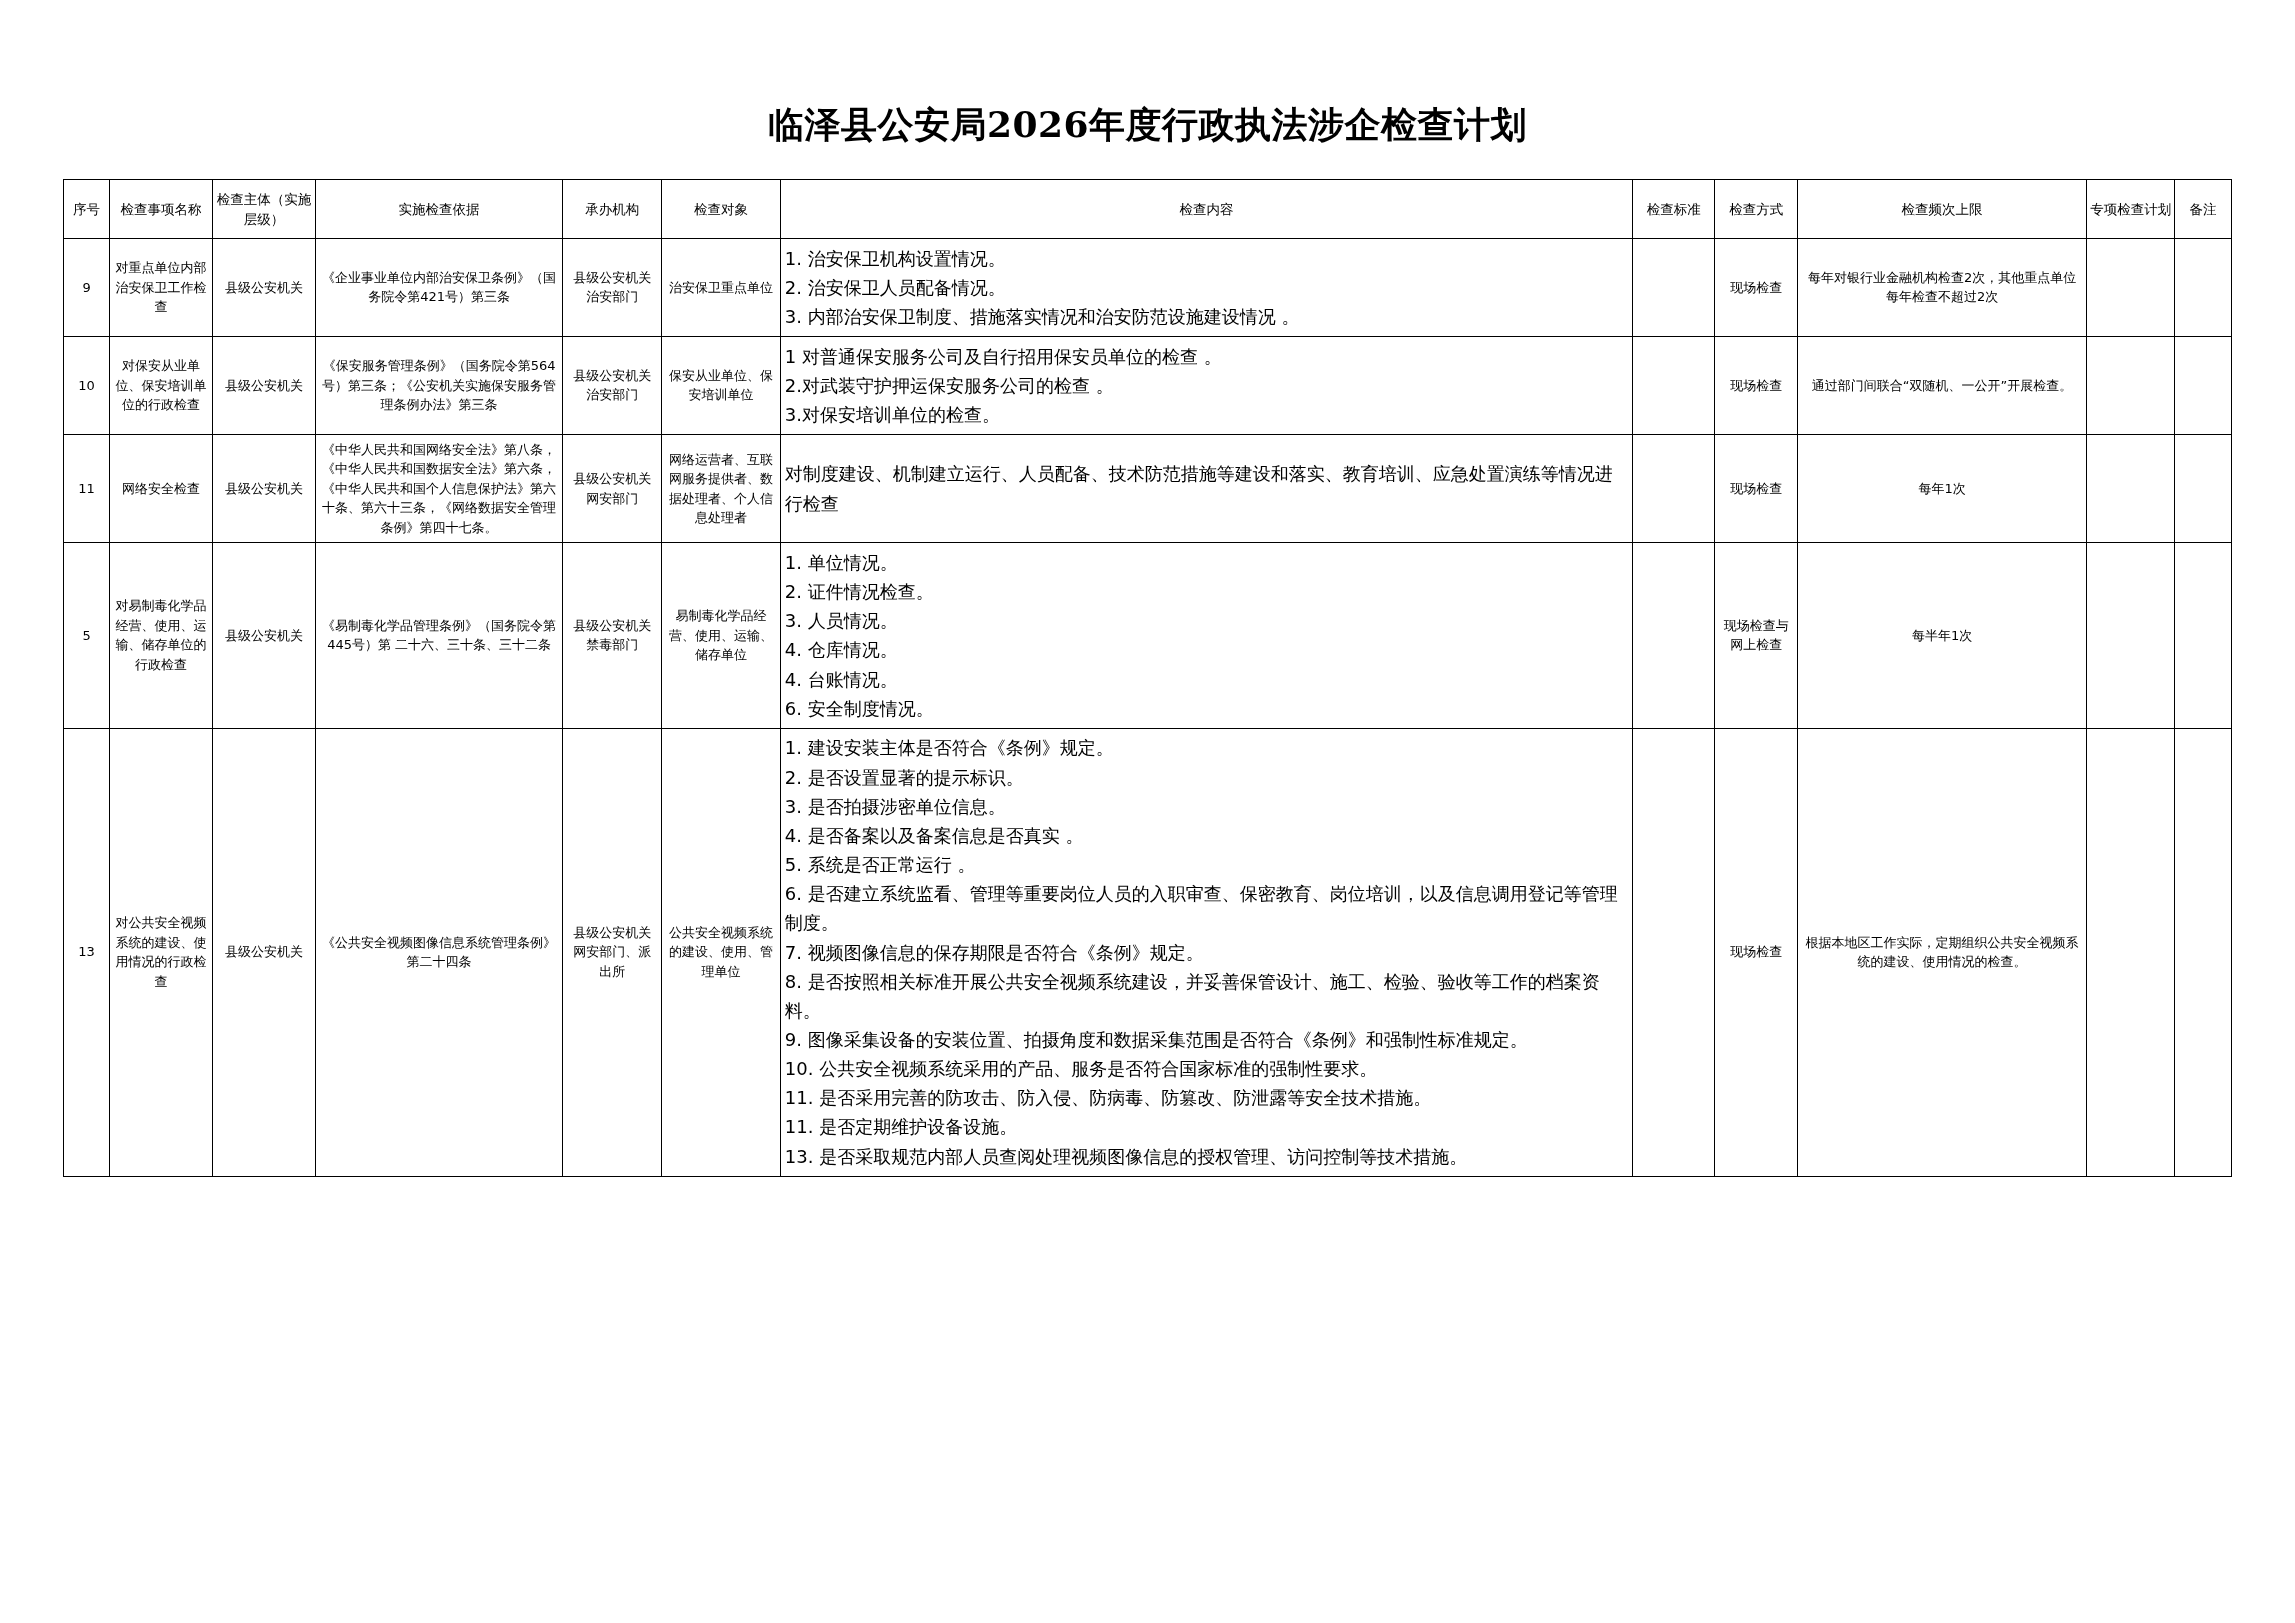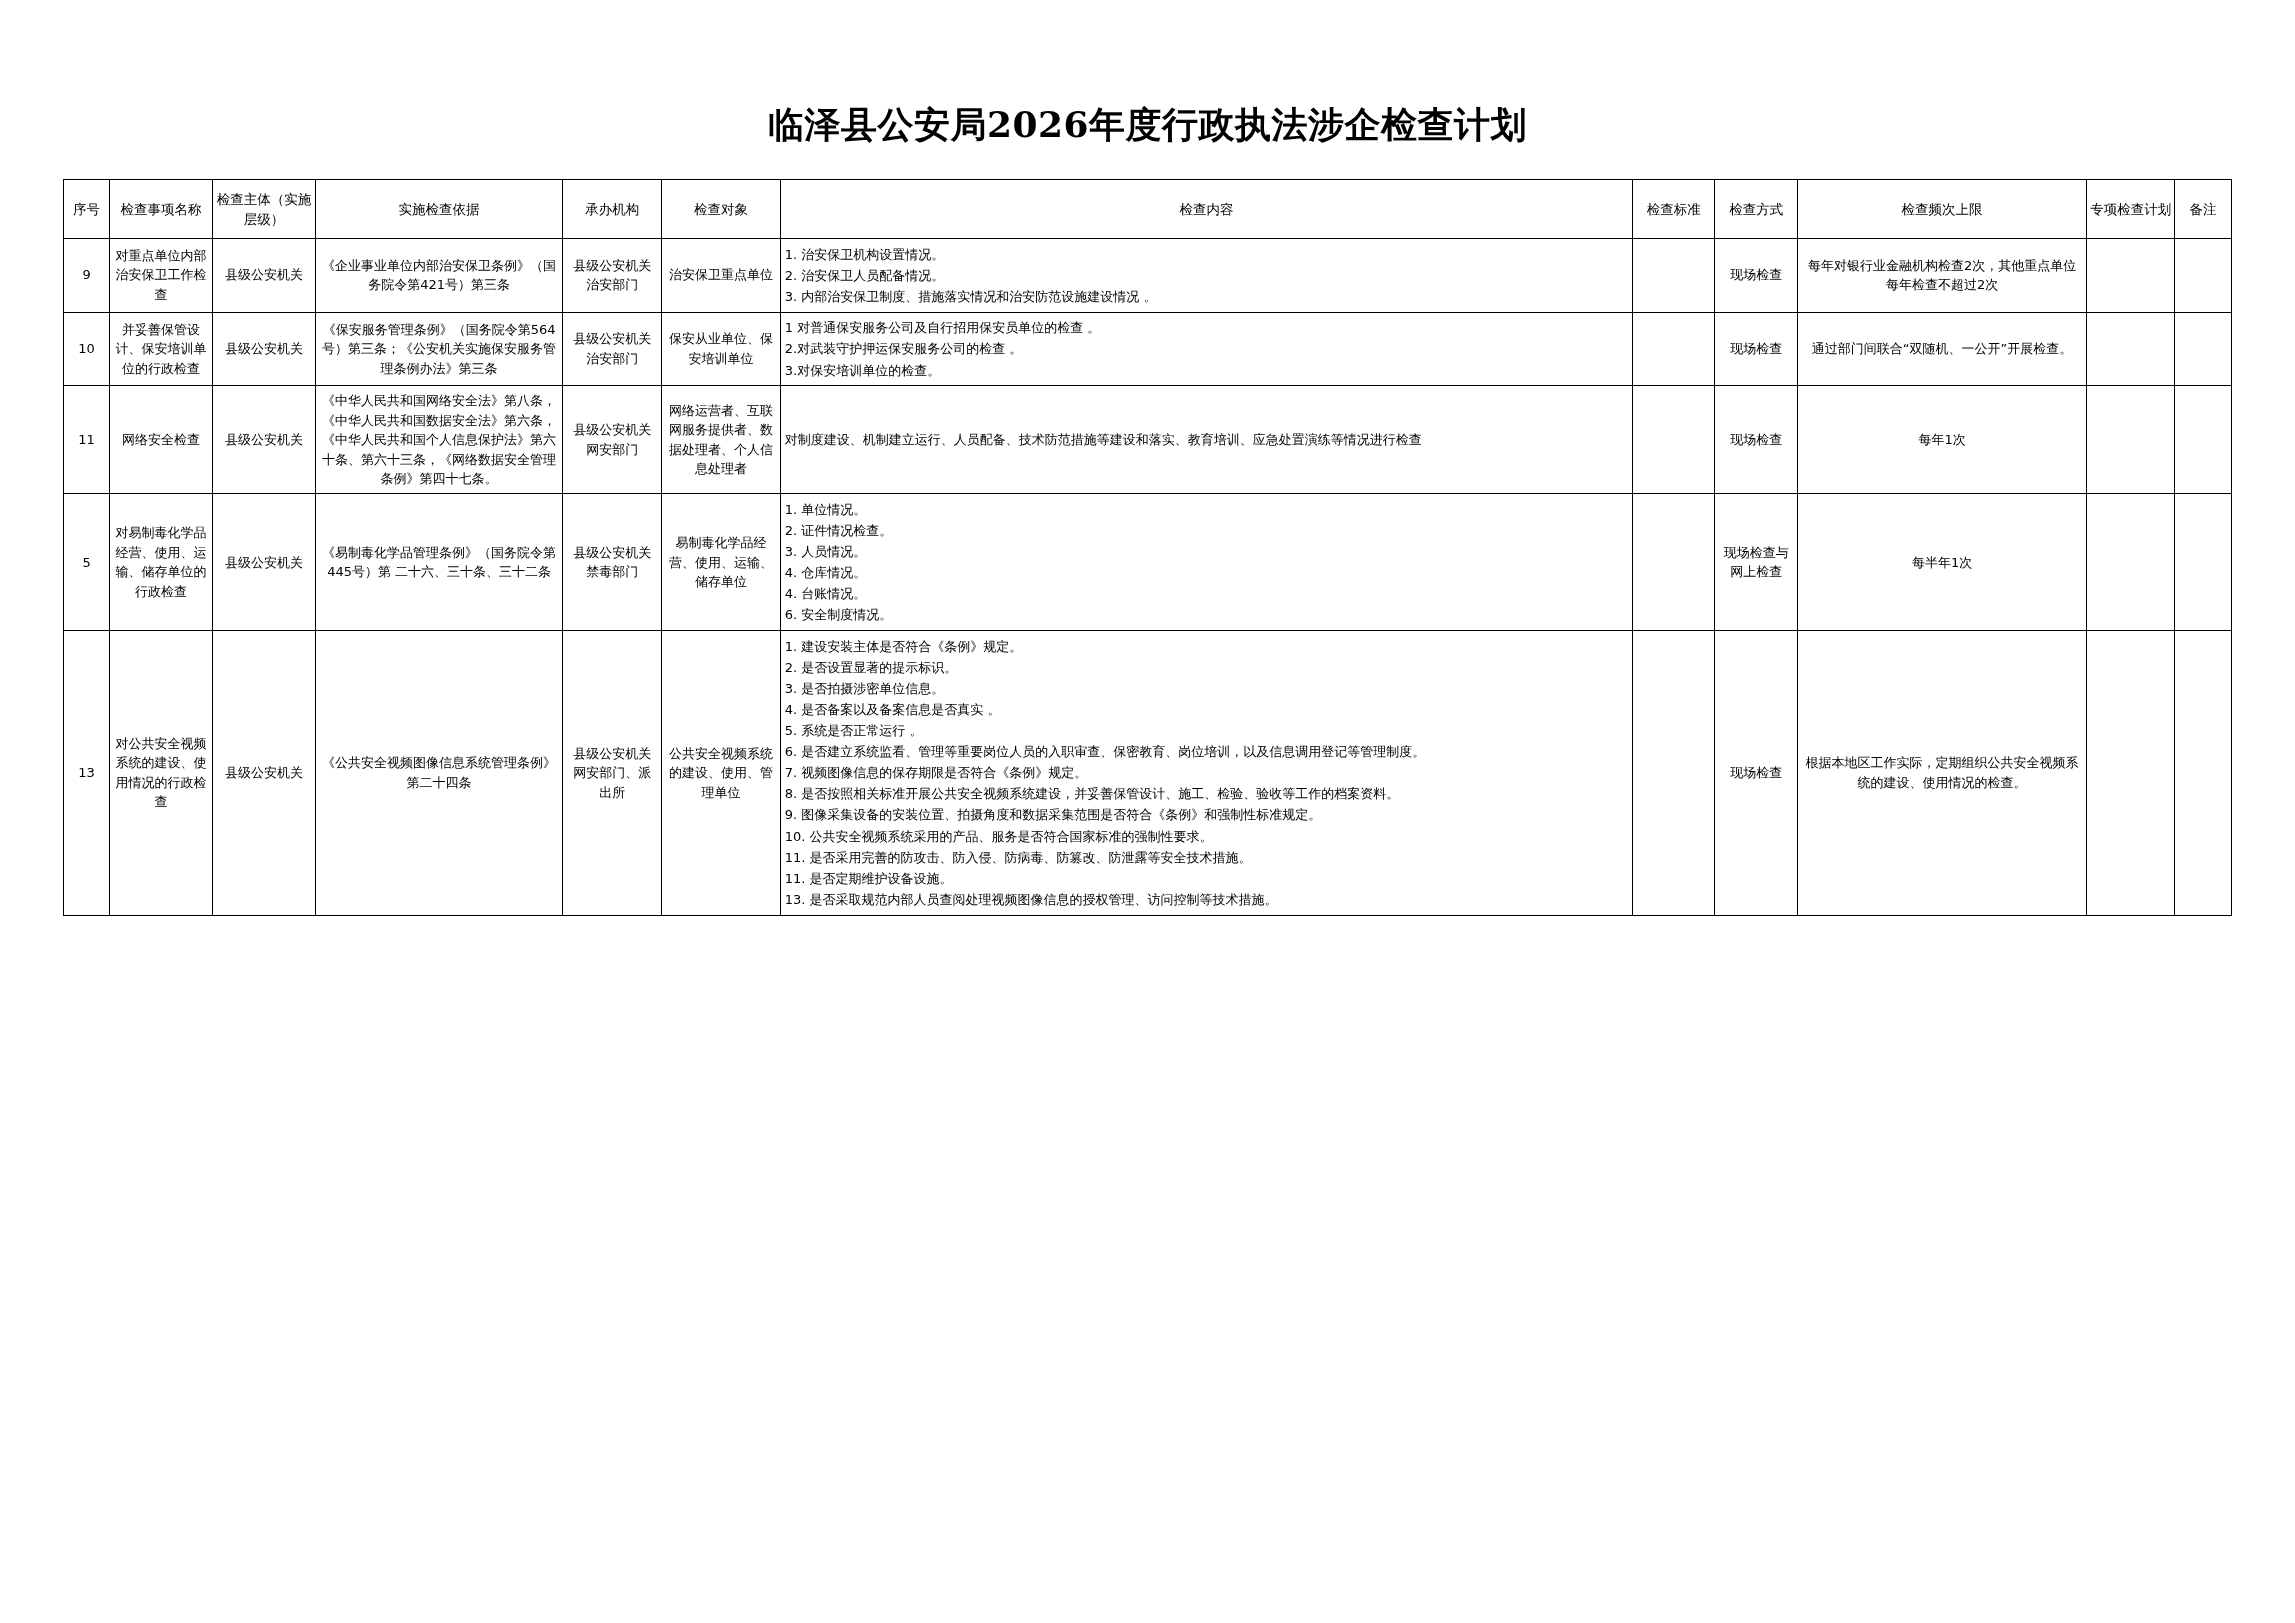--- a/index.html
+++ b/index.html
@@ -63,21 +63,21 @@
   col.c5 { width: 111px; }
   col.c6 { width: 795px; }
   col.c7 { width: 77px; }
   col.c8 { width: 77px; }
   col.c9 { width: 270px; }
   col.c10 { width: 82px; }
   col.c11 { width: 53px; }
 
   .content-list {
     text-align: left;
-    font-size: 13px;
+    font-size: 18px;
     line-height: 1.62;
   }
   .content-list div { white-space: normal; }
 </style>
 </head>
 <body>
 
 <div class="page">
 
   <div class="doc-title">临泽县公安局2026年度行政执法涉企检查计划</div>
@@ -129,21 +129,21 @@
             </div>
           </td>
           <td class="c-center"></td>
           <td class="c-center">现场检查</td>
           <td class="c-center">每年对银行业金融机构检查2次，其他重点单位每年检查不超过2次</td>
           <td class="c-center"></td>
           <td class="c-center"></td>
         </tr>
         <tr>
           <td class="nowrapnum">10</td>
-          <td class="c-center">并妥善保管设计、保安培训单位的行政检查</td>
+          <td class="c-center">对保安从业单位、保安培训单位的行政检查</td>
           <td class="c-center">县级公安机关</td>
           <td class="c-center">《保安服务管理条例》（国务院令第564号）第三条；《公安机关实施保安服务管理条例办法》第三条</td>
           <td class="c-center">县级公安机关治安部门</td>
           <td class="c-center">保安从业单位、保安培训单位</td>
           <td class="c-left">
             <div class="content-list">
               <div>1 对普通保安服务公司及自行招用保安员单位的检查 。</div>
               <div>2.对武装守护押运保安服务公司的检查 。</div>
               <div>3.对保安培训单位的检查。</div>
             </div>

